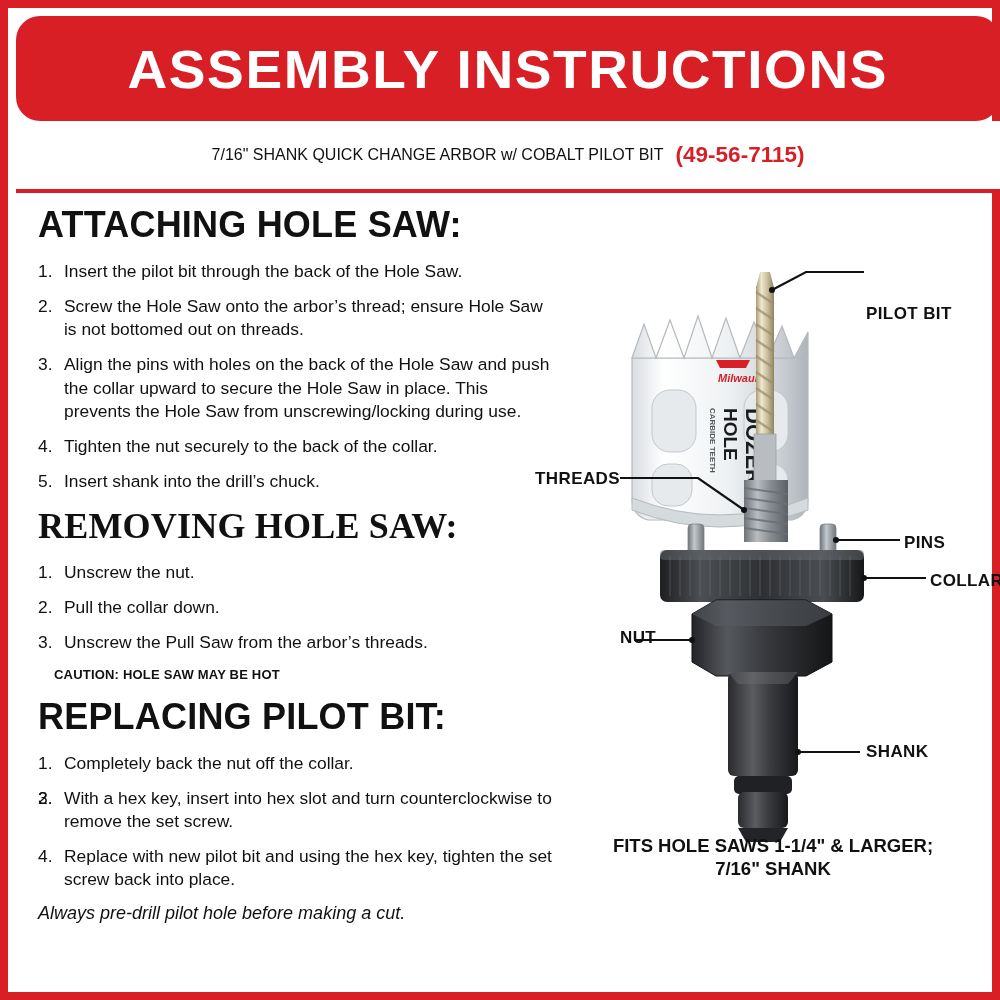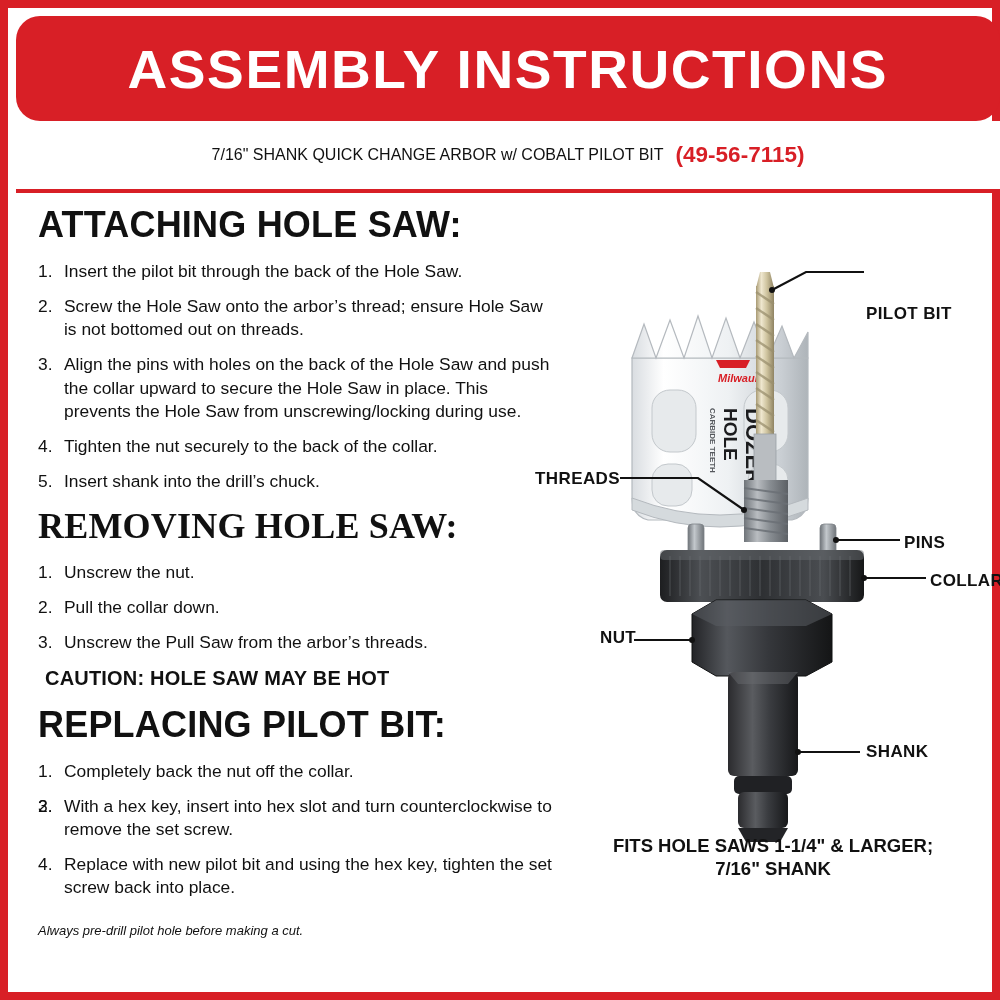--- a/index.html
+++ b/index.html
@@ -98,29 +98,29 @@
     padding-left: 26px;
     position: relative;
     text-indent: 0;
   }
   ol.steps li .num {
     position: absolute;
     left: 0;
     top: 0;
   }
   .caution {
-    font-size: 20px;
-    font-weight: bold;
-    margin: 6px 0 14px 7px;
+    font-size: 13px;
+    font-weight: bold;
+    margin: 6px 0 14px 16px;
     letter-spacing: 0.2px;
   }
   .footnote {
-    font-size: 13px;
+    font-size: 18px;
     font-style: italic;
-    margin-top: 24px;
+    margin-top: 12px;
   }
 
   
   .illustration {
     position: absolute;
     left: 540px;
     top: 240px;
     width: 450px;
     height: 640px;
   }
@@ -347,21 +347,21 @@
         <circle cx="144" cy="392" r="3"></circle>
         <circle cx="250" cy="504" r="3"></circle>
       </g>
     </svg>
   </div>
 
   <div class="callout-label" style="left:858px; top:296px;">PILOT BIT</div>
   <div class="callout-label" style="left:527px; top:461px;">THREADS</div>
   <div class="callout-label" style="left:896px; top:525px;">PINS</div>
   <div class="callout-label" style="left:922px; top:563px;">COLLAR</div>
-  <div class="callout-label" style="left:592px; top:620px;">NUT</div>
+  <div class="callout-label" style="left:612px; top:620px;">NUT</div>
   <div class="callout-label" style="left:858px; top:734px;">SHANK</div>
 
   <div class="fits-text">
     <div>FITS HOLE SAWS 1-1/4" &amp; LARGER;</div>
     <div>7/16" SHANK</div>
   </div>
 
 </div>
 
 </body></html>

